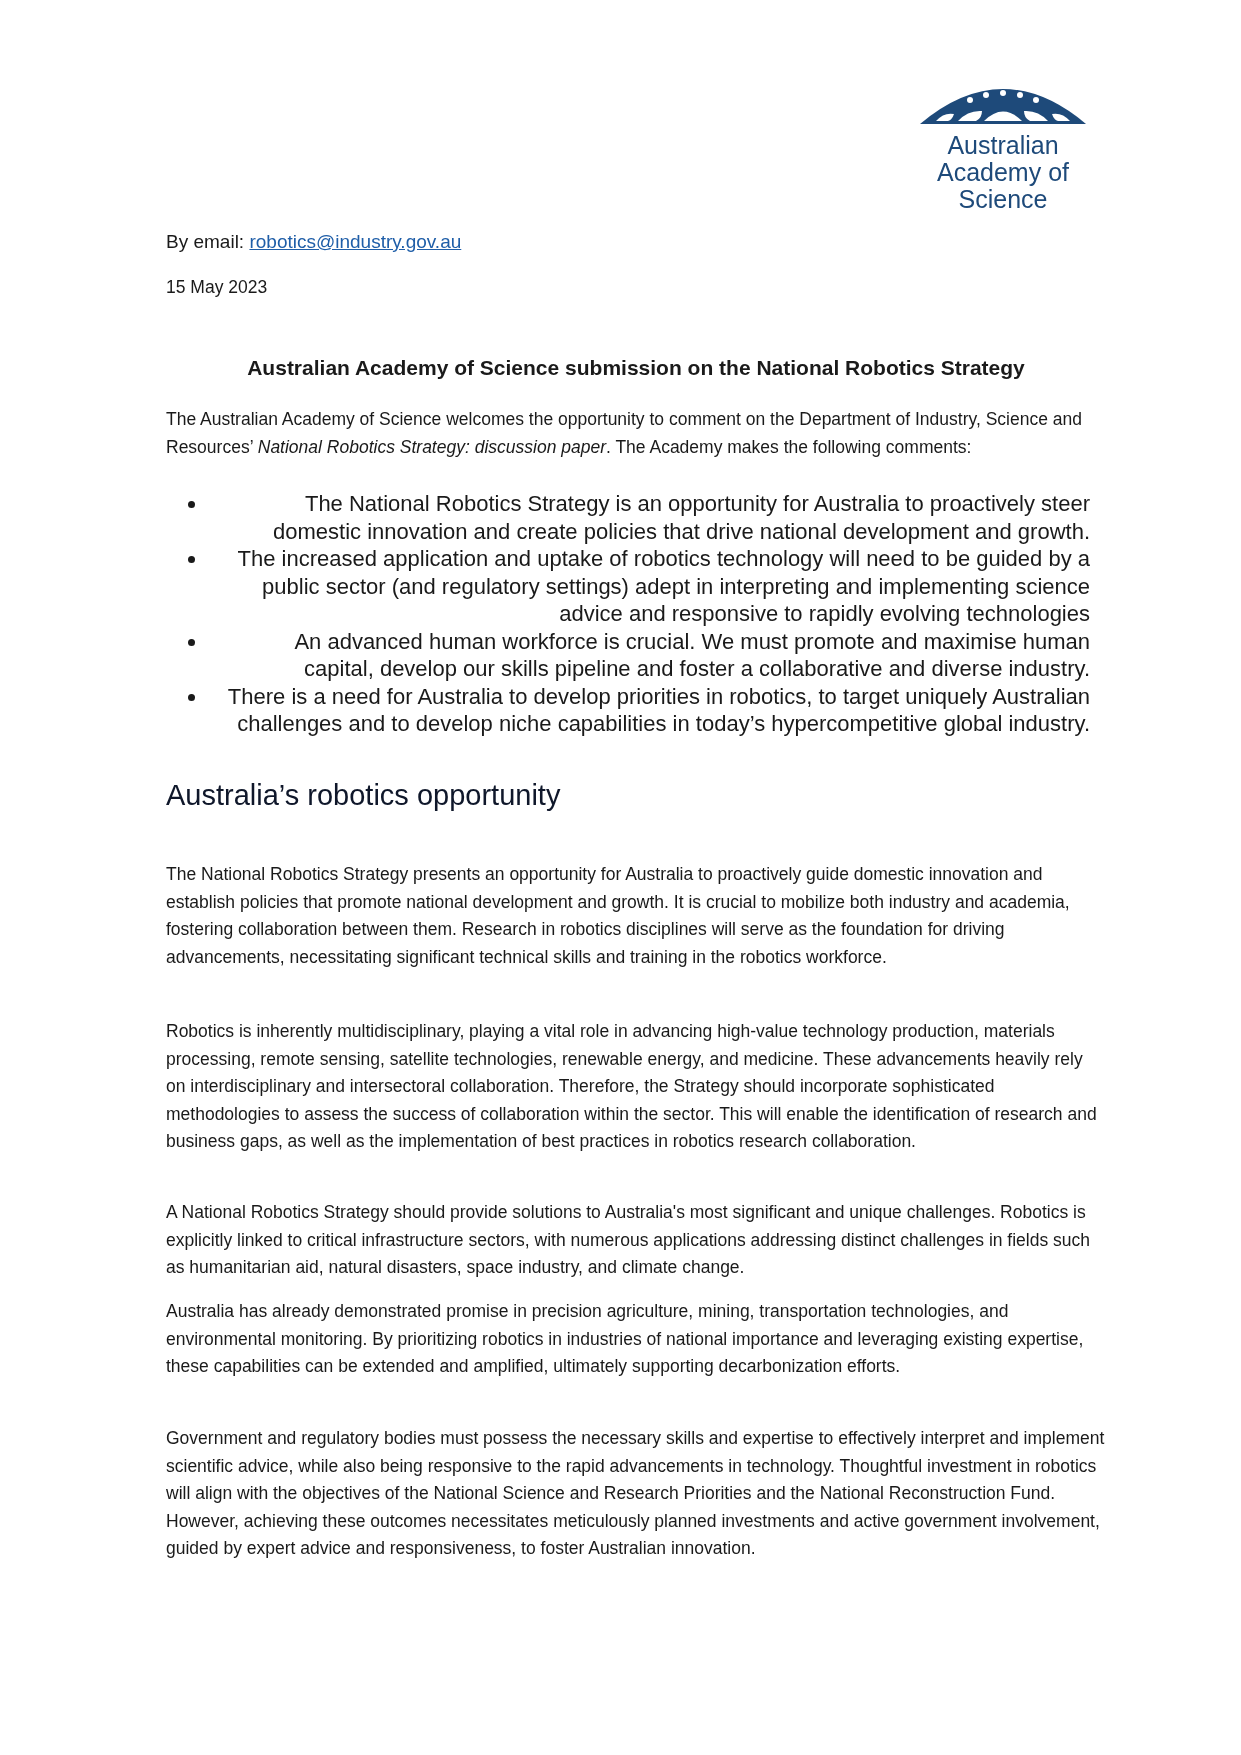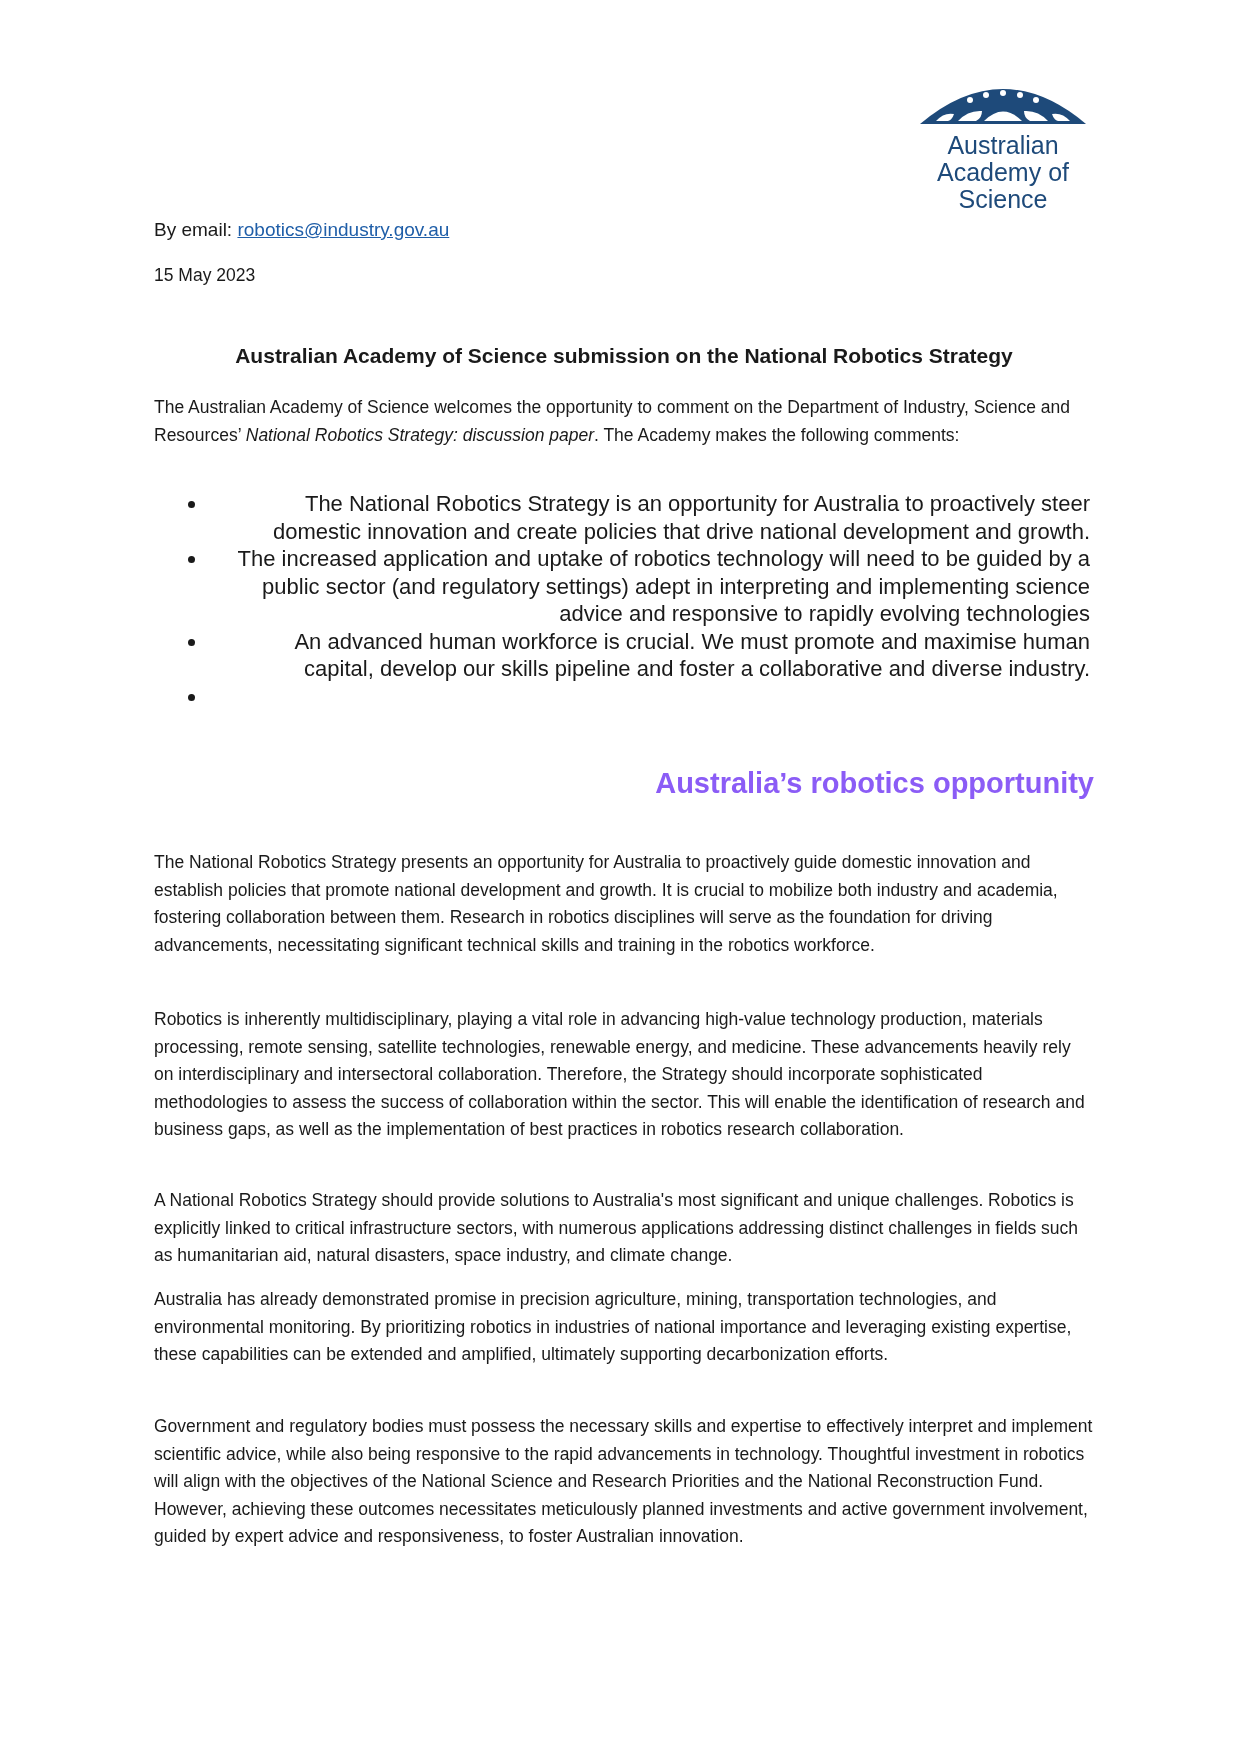--- a/index.html
+++ b/index.html
@@ -3,30 +3,30 @@
 <meta charset="utf-8">
 <style>
   html, body { margin: 0; padding: 0; background: #ffffff; }
   body { width: 1241px; height: 1755px; position: relative; overflow: hidden;
          font-family: "Liberation Sans", sans-serif; color: #1a1a1a; }
   .page { position: absolute; left: 0; top: 0; width: 1241px; height: 1755px; }
   .logo { position: absolute; left: 918px; top: 76px; width: 170px; text-align: center; }
   .logo svg { display: block; margin: 0 auto; }
   .logo-text { color: #1e4a7a; font-size: 25px; line-height: 27px; font-weight: normal; margin-top: 6px; }
   .content { position: absolute; left: 150px; width: 940px; }
-  .p { font-size: 17.5px; line-height: 27.5px; margin: 4px; }
+  .p { font-size: 17.5px; line-height: 27.5px; margin: 16px; }
   .email-line { top: 212px; font-size: 19px; }
   .email-link { color: #1f5ea8; text-decoration: underline; }
   .date-line { top: 258px; }
   .title { top: 338px; text-align: center; font-weight: bold; font-size: 21px; }
   .intro { top: 390px; }
   .bullets { top: 490px; left: 150px; width: 940px; }
   .bullet-item { position: relative; padding-left: 74px; font-size: 22px; line-height: 27.5px; text-align: right; }
   .bullet-dot { position: absolute; left: 38px; top: 11px; width: 7px; height: 7px; border-radius: 50%; background: #1a1a1a; }
-  .h1 { top: 766px; font-size: 29px; color: #8b5cf6; font-weight: bold; text-align: right; }
+  .h1 { top: 766px; font-size: 29px; color: #0f172a; font-weight: normal; }
   .h2 { font-size: 21px; color: #2e5384; font-weight: normal; }
   .h2a { top: 816px; }
   .s1p1 { top: 845px; }
   .s1p2 { top: 1002px; }
   .s1p3 { top: 1183px; }
   .s1p4 { top: 1282px; }
   .h2b { top: 1381px; }
   .s2p1 { top: 1409px; }
   em { font-style: italic; }
 </style>
@@ -65,21 +65,21 @@
   <p class="content p title">Australian Academy of Science submission on the National Robotics Strategy</p>
 
   <p class="content p intro">
     <span>The Australian Academy of Science welcomes the opportunity to comment on the Department of Industry, Science and Resources’ </span><em>National Robotics Strategy: discussion paper</em><span>. The Academy makes the following comments:</span>
   </p>
 
   <div class="content bullets">
     <div class="bullet-item"><span class="bullet-dot"></span><span>The National Robotics Strategy is an opportunity for Australia to proactively steer domestic innovation and create policies that drive national development and growth.</span></div>
     <div class="bullet-item"><span class="bullet-dot"></span><span>The increased application and uptake of robotics technology will need to be guided by a public sector (and regulatory settings) adept in interpreting and implementing science advice and responsive to rapidly evolving technologies</span></div>
     <div class="bullet-item"><span class="bullet-dot"></span><span>An advanced human workforce is crucial.  We must promote and maximise human capital, develop our skills pipeline and foster a collaborative and diverse industry.</span></div>
-    <div class="bullet-item"><span class="bullet-dot"></span></div>
+    <div class="bullet-item"><span class="bullet-dot"></span><span>There is a need for Australia to develop priorities in robotics, to target uniquely Australian challenges and to develop niche capabilities in today’s hypercompetitive global industry.</span></div>
   </div>
 
   <h1 class="content p h1">Australia’s robotics opportunity</h1>
 
   <p class="content p s1p1">The National Robotics Strategy presents an opportunity for Australia to proactively guide domestic innovation and establish policies that promote national development and growth. It is crucial to mobilize both industry and academia, fostering collaboration between them. Research in robotics disciplines will serve as the foundation for driving advancements, necessitating significant technical skills and training in the robotics workforce.</p>
   <p class="content p s1p2">Robotics is inherently multidisciplinary, playing a vital role in advancing high-value technology production, materials processing, remote sensing, satellite technologies, renewable energy, and medicine. These advancements heavily rely on interdisciplinary and intersectoral collaboration. Therefore, the Strategy should incorporate sophisticated methodologies to assess the success of collaboration within the sector. This will enable the identification of research and business gaps, as well as the implementation of best practices in robotics research collaboration.</p>
   <p class="content p s1p3">A National Robotics Strategy should provide solutions to Australia's most significant and unique challenges. Robotics is explicitly linked to critical infrastructure sectors, with numerous applications addressing distinct challenges in fields such as humanitarian aid, natural disasters, space industry, and climate change.</p>
   <p class="content p s1p4">Australia has already demonstrated promise in precision agriculture, mining, transportation technologies, and environmental monitoring. By prioritizing robotics in industries of national importance and leveraging existing expertise, these capabilities can be extended and amplified, ultimately supporting decarbonization efforts.</p>
 
   <p class="content p s2p1">Government and regulatory bodies must possess the necessary skills and expertise to effectively interpret and implement scientific advice, while also being responsive to the rapid advancements in technology. Thoughtful investment in robotics will align with the objectives of the National Science and Research Priorities and the National Reconstruction Fund. However, achieving these outcomes necessitates meticulously planned investments and active government involvement, guided by expert advice and responsiveness, to foster Australian innovation.</p>

